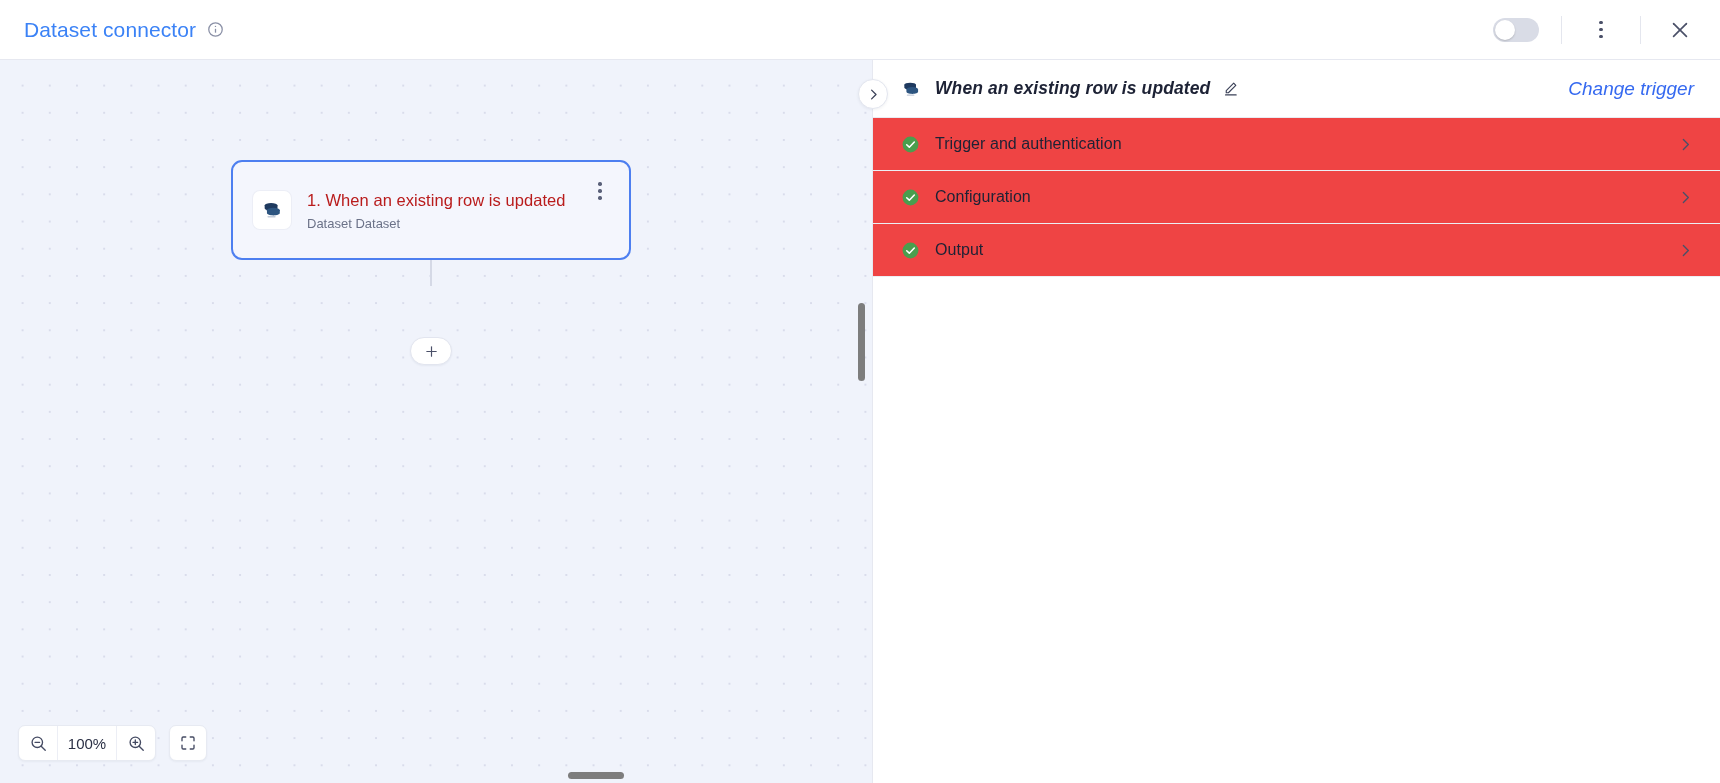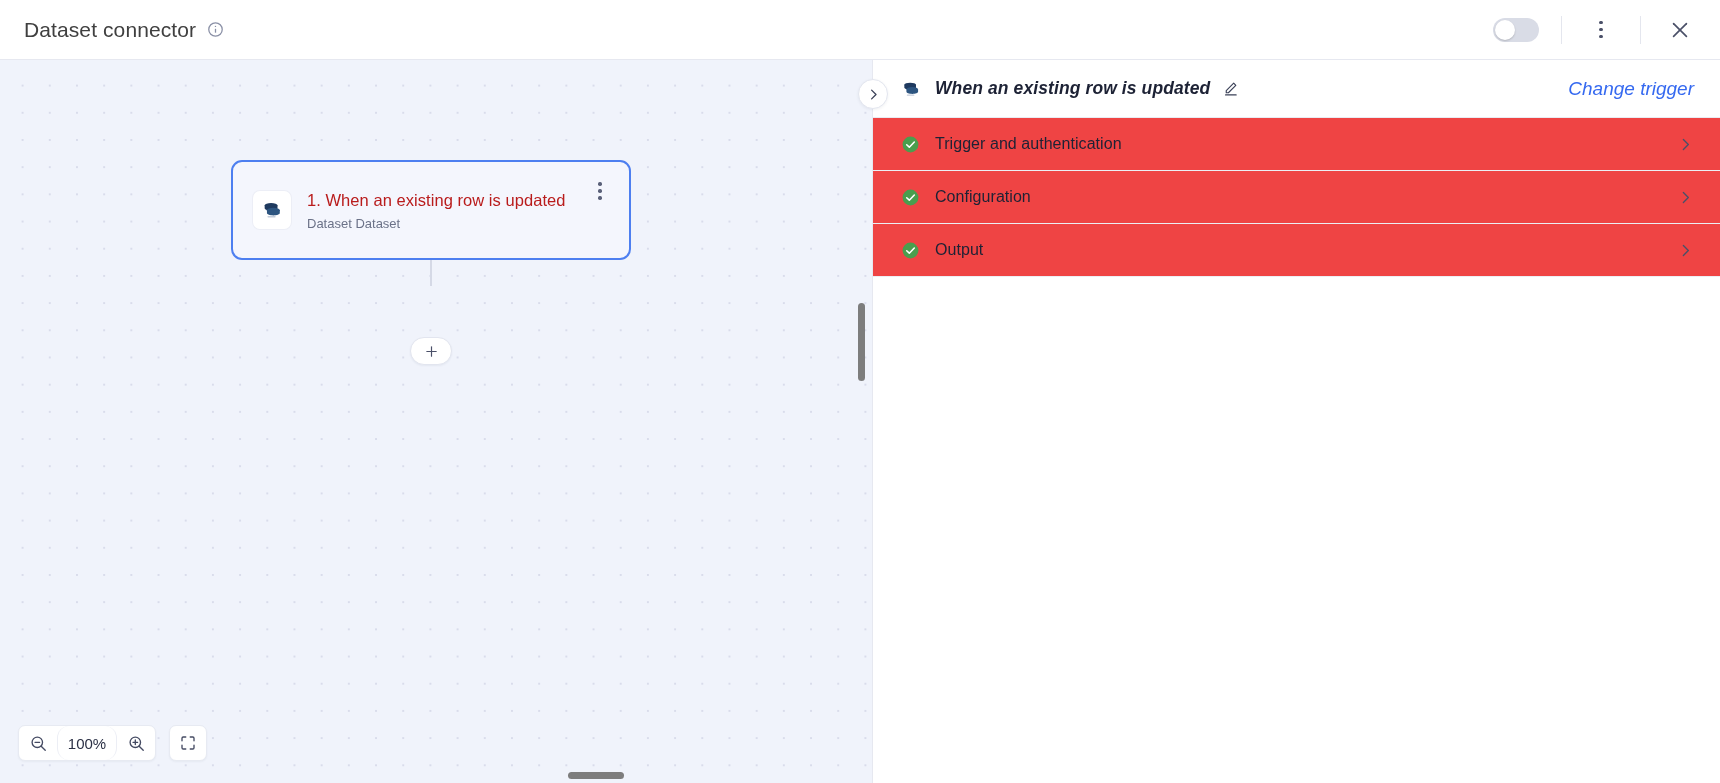--- a/index.html
+++ b/index.html
@@ -14,21 +14,21 @@
   .topbar {
     position: absolute; left: 0; top: 0;
     width: 1720px; height: 60px;
     background: #ffffff;
     border-bottom: 1px solid #e6e8f0;
     display: flex; align-items: center;
   }
   .topbar-title {
     margin-left: 24px;
     font-size: 21px; font-weight: 400;
-    color: #404040; letter-spacing: .1px;
+    color: #3b82f6; letter-spacing: .1px;
   }
   .info-icon {
     margin-left: 11px; width: 17px; height: 17px;
     display: inline-flex; align-items: center; justify-content: center;
     color: #8a90a6;
   }
   .topbar-right {
     margin-left: auto; display: flex; align-items: center;
     padding-right: 23px; gap: 0;
   }
@@ -122,21 +122,21 @@
   .zoom-bar {
     position: absolute; left: 18px; bottom: 22px;
     display: flex; align-items: center; gap: 13px;
   }
   .zoom-group {
     display: flex; align-items: center;
     background: #ffffff; border: 1px solid #e7eaf2; border-radius: 7px;
     box-shadow: 0 1px 2px rgba(40,50,80,.05);
     height: 36px; overflow: hidden;
   }
-  .zoom-group > * { height: 100%; display: flex; align-items: center; justify-content: center; border-radius: 12px; }
+  .zoom-group > * { height: 100%; display: flex; align-items: center; justify-content: center; }
   .zoom-btn { width: 38px; cursor: pointer; color: #454b63; }
   .zoom-level {
     padding: 0 3px; min-width: 60px; font-size: 15px; color: #2b3045;
     border-left: 1px solid #eceef5; border-right: 1px solid #eceef5;
     cursor: default;
   }
   .fit-btn {
     width: 38px; height: 36px; border-radius: 7px;
     background: #ffffff; border: 1px solid #e7eaf2;
     box-shadow: 0 1px 2px rgba(40,50,80,.05);

